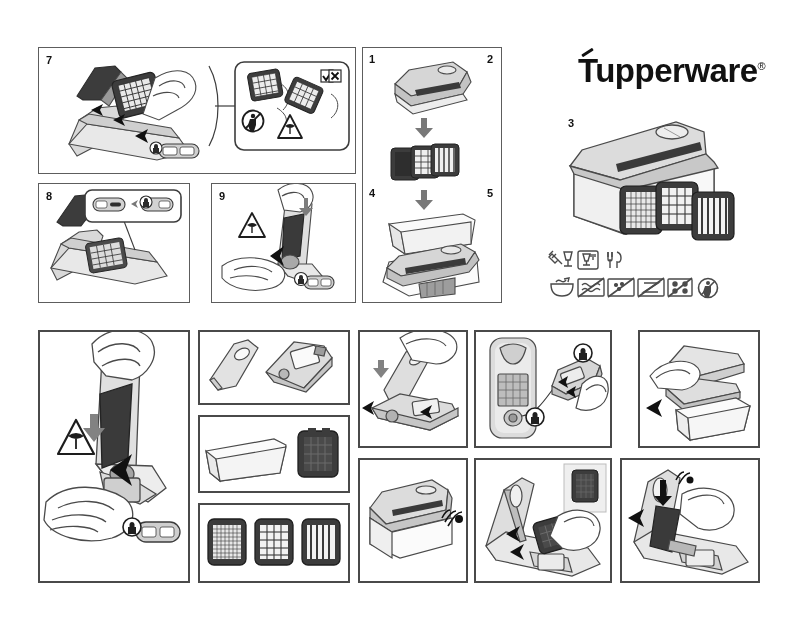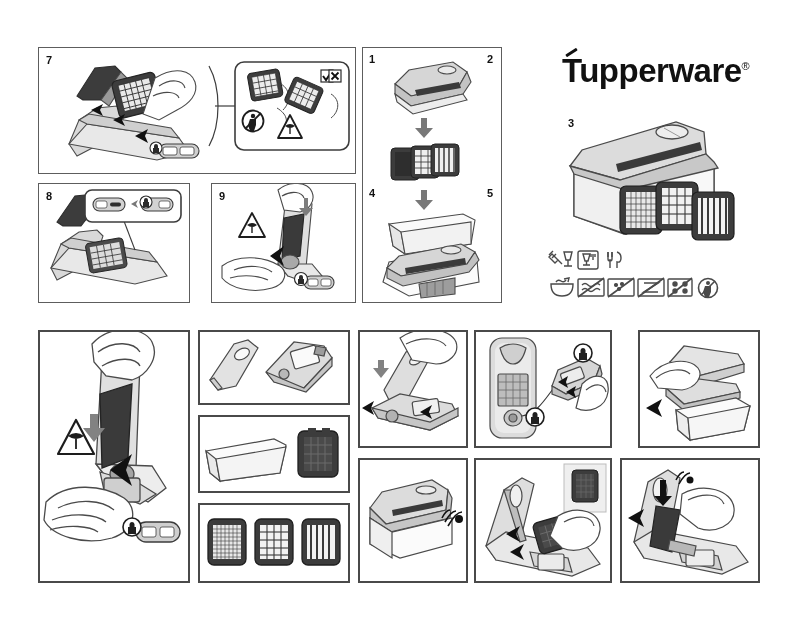--- a/index.html
+++ b/index.html
@@ -289,21 +289,21 @@
         <path d="M56 236 L92 230 L92 246 L58 250 Z" fill="#9d9d9d"></path>
         <g stroke="#5a5a5a" stroke-width="0.7">
           <line x1="64" y1="234" x2="64" y2="248"></line>
             <line x1="72" y1="233" x2="72" y2="247"></line>
             <line x1="80" y1="232" x2="80" y2="246"></line>
         </g>
       </g>
     </svg>
   </div>
 
-  <div class="brand" style="left:562px;top:52px;">
+  <div class="brand" style="left:578px;top:52px;">
     <span class="tick"></span><span>Tupperware</span><span class="reg">®</span>
   </div>
 
   <div style="position:absolute;left:556px;top:110px;width:240px;height:135px;">
     <span class="pnum" style="position:absolute;left:12px;top:8px;">3</span>
     <svg width="240" height="135" viewBox="0 0 240 135">
 
       <g stroke="#4a4a4a" stroke-width="1.3">
         <path d="M18 62 L18 106 L68 124 L158 104 L158 58 L70 76 Z" fill="#fcfcfc"></path>
         <path d="M18 62 L70 76 L70 124 L18 106 Z" fill="#f0f0f0"></path>

